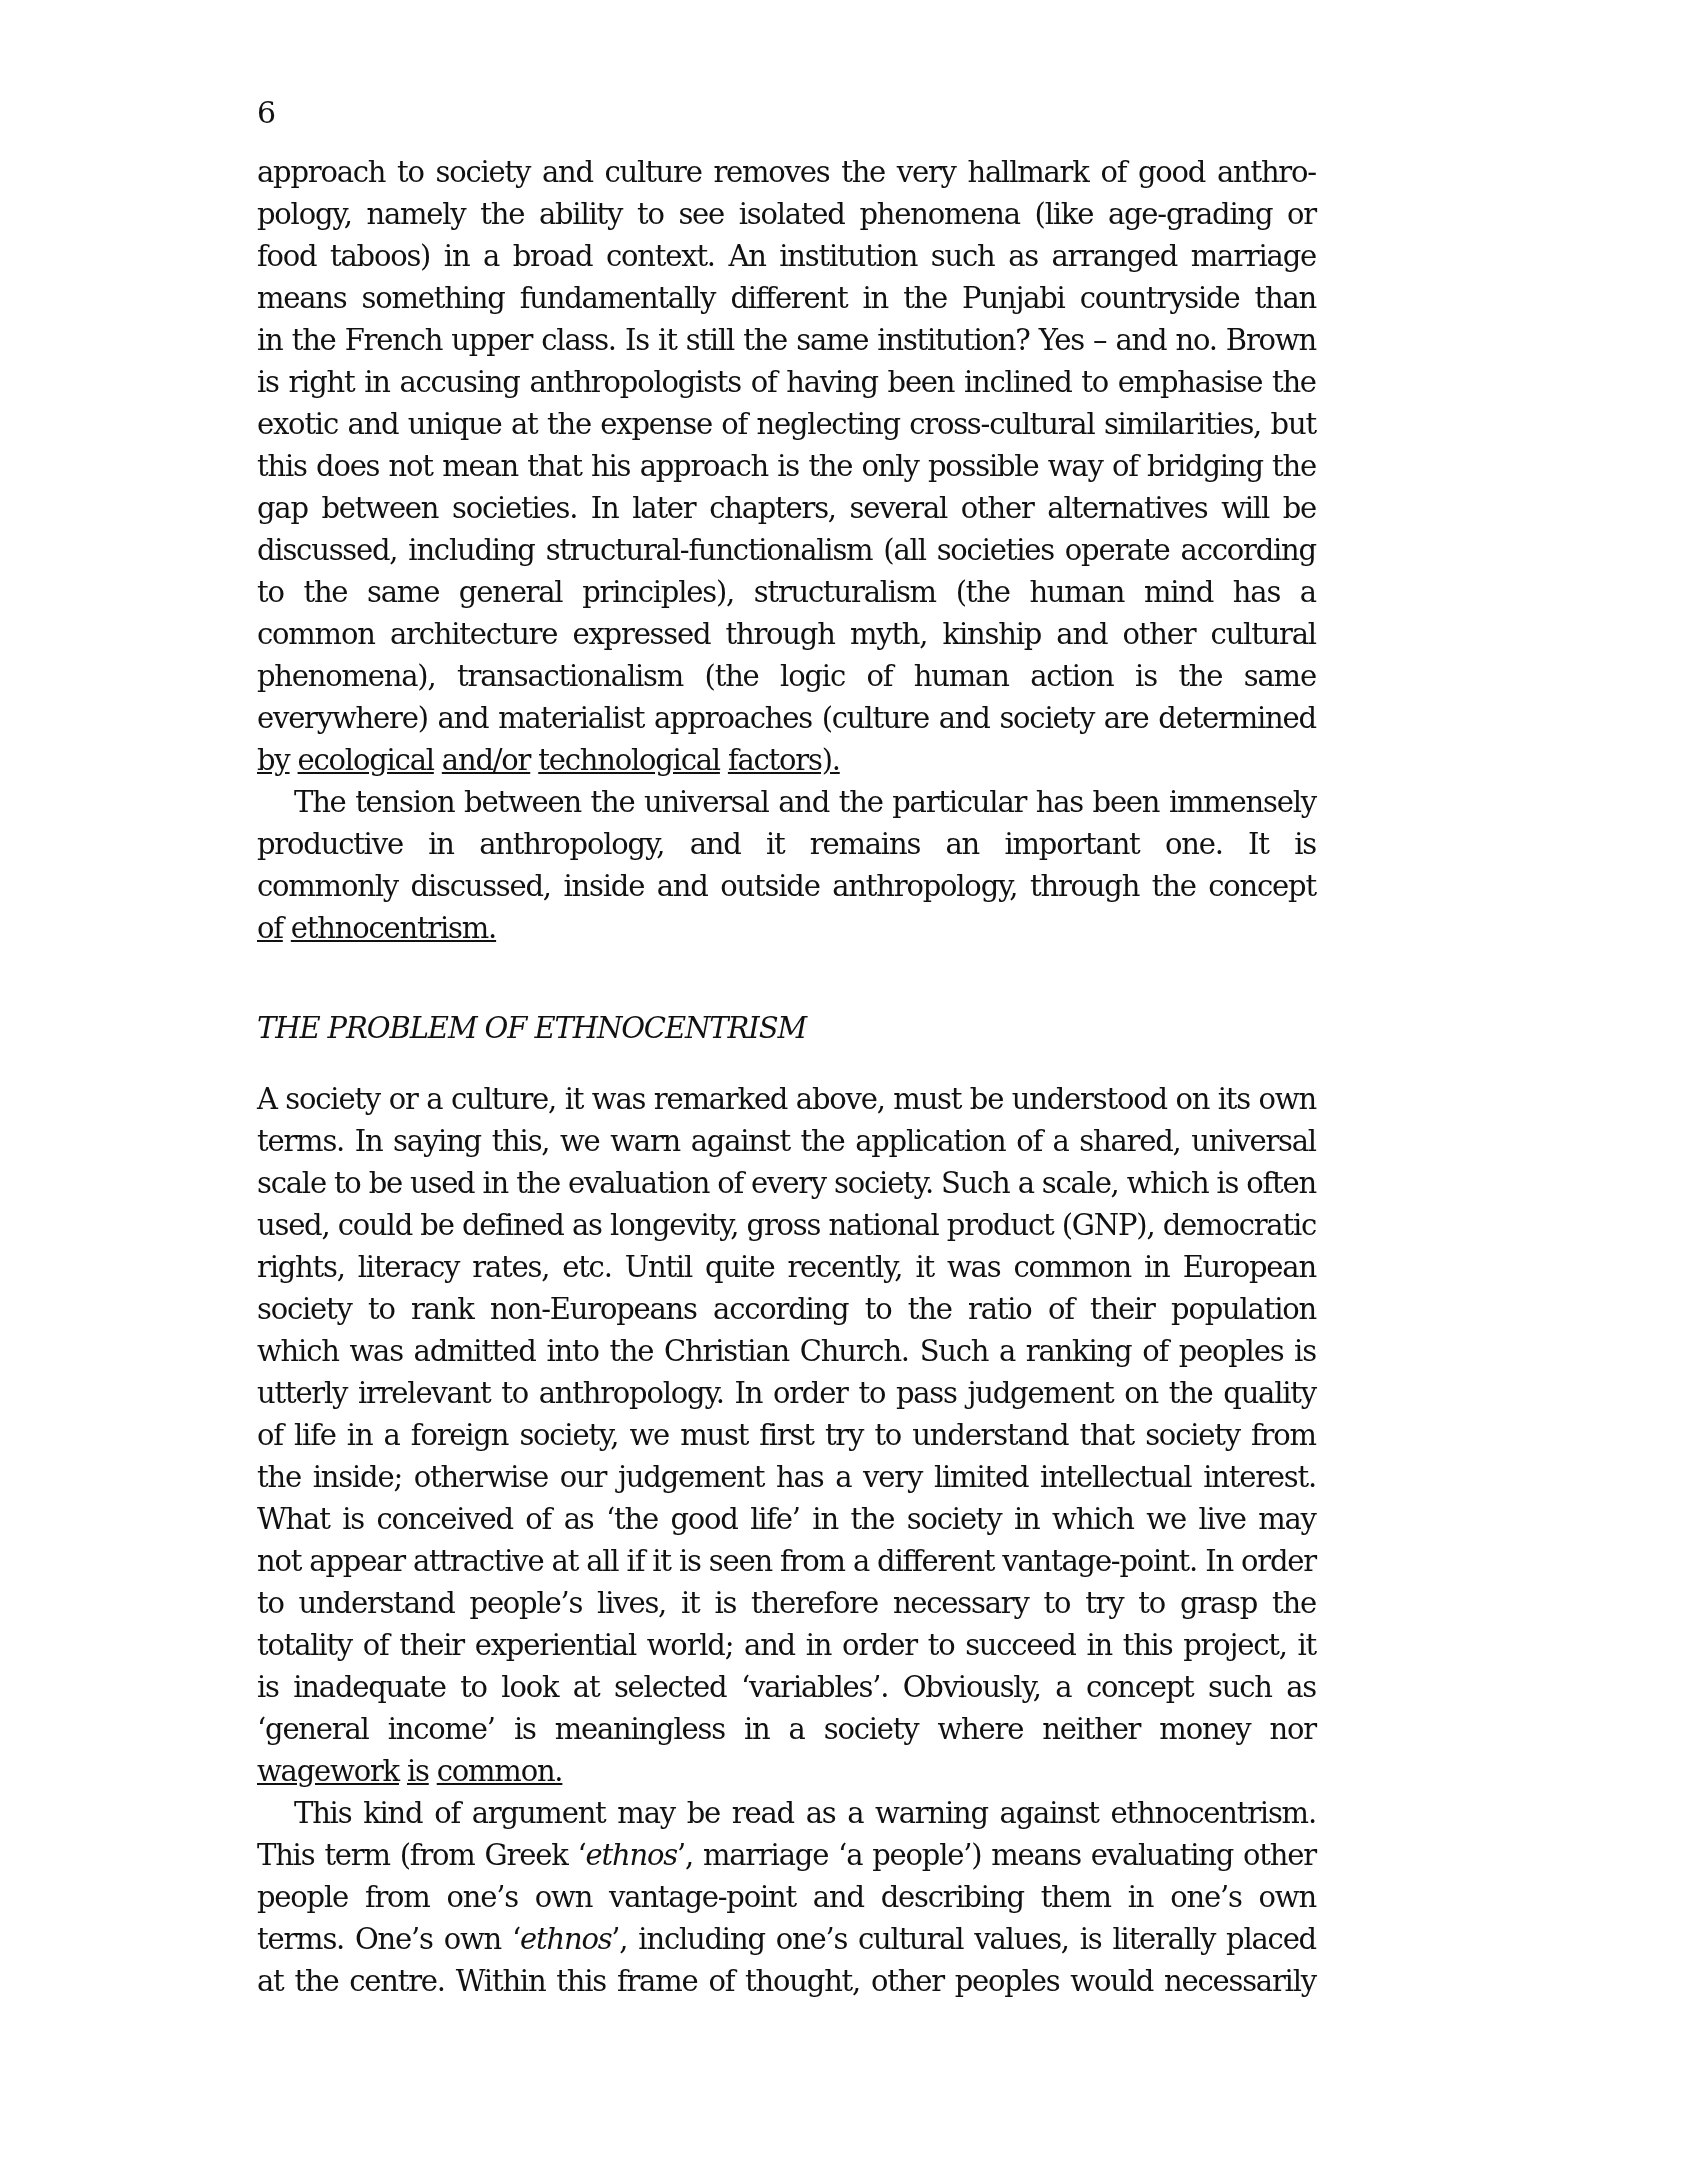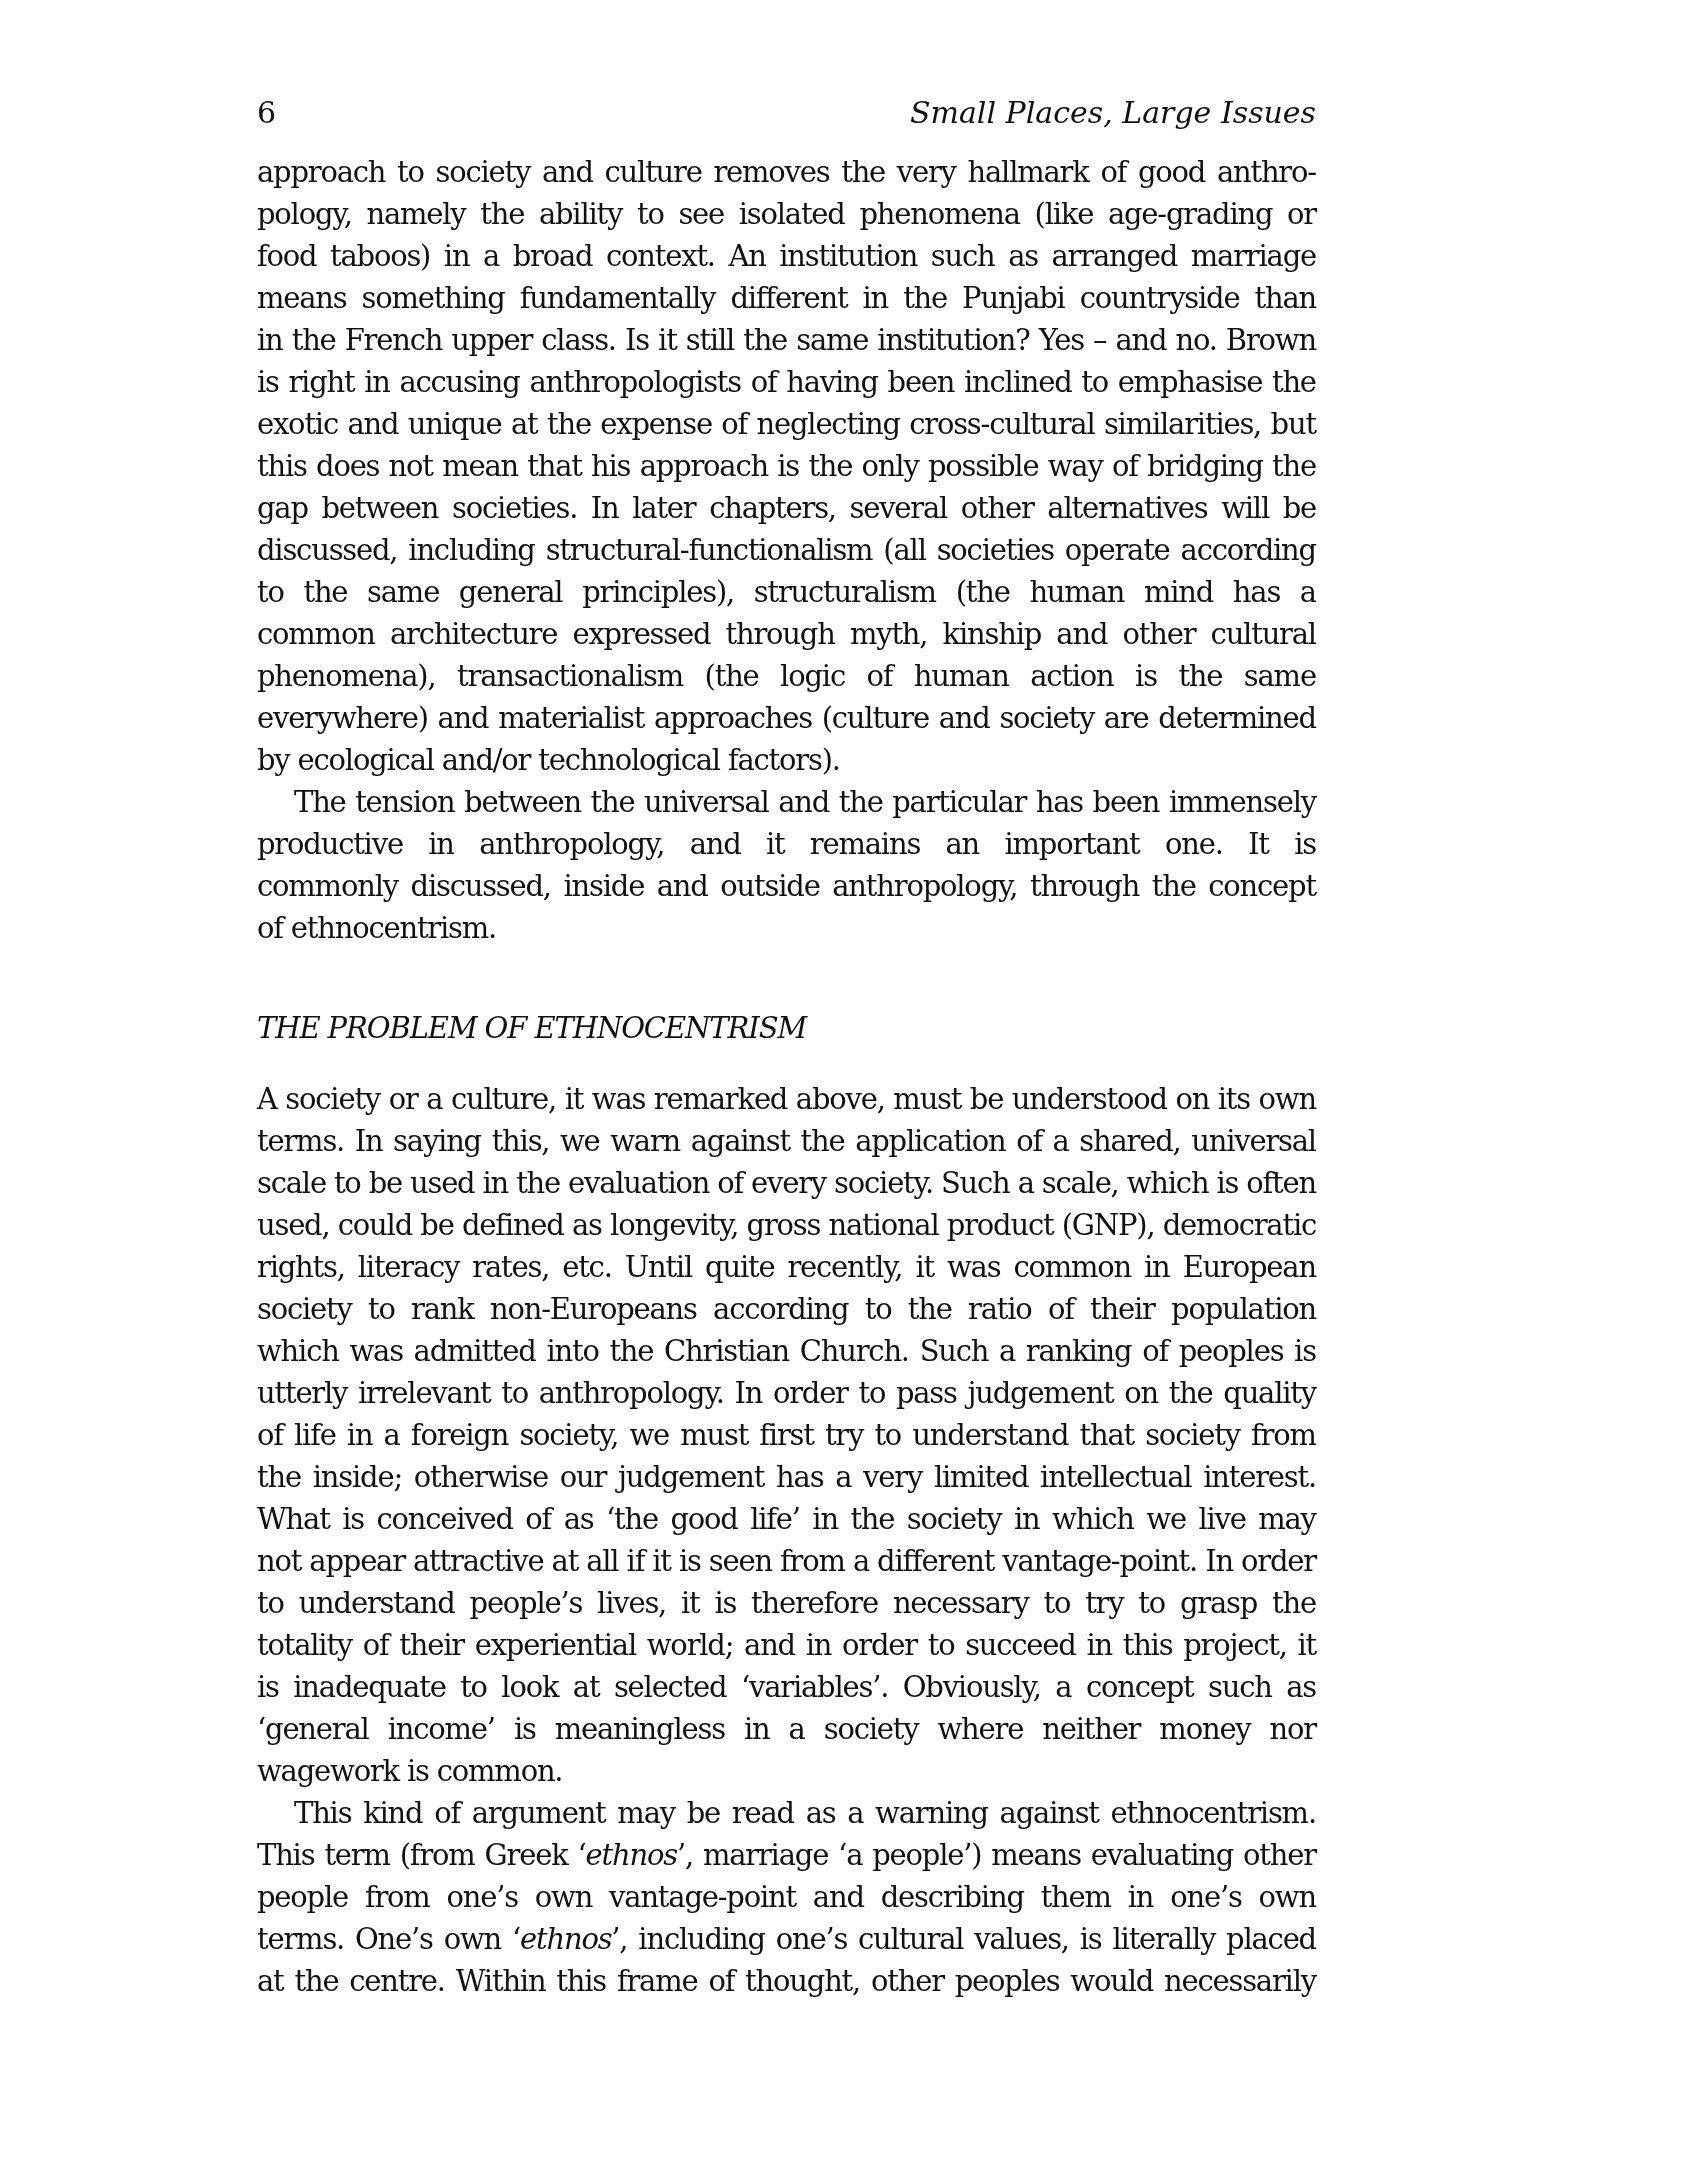--- a/index.html
+++ b/index.html
@@ -6,31 +6,30 @@
   body { width: 1687px; height: 2183px; position: relative; overflow: hidden; }
   .page { position: absolute; left: 0; top: 0; width: 1687px; height: 2183px; background: #fff; color: #111; font-family: "DejaVu Serif", "Liberation Serif", serif; }
   .running-head { position: absolute; left: 257px; top: 93px; width: 1059px; height: 40px; font-size: 30px; line-height: 40px; }
   .page-num { position: absolute; left: 0; top: 0; }
   .book-title { position: absolute; right: 0; top: 0; font-style: italic; }
   .body { position: absolute; left: 257px; width: 1059px; }
   .section-heading { position: absolute; left: 257px; top: 1007px; font-size: 29px; line-height: 42px; letter-spacing: -1.1px; font-style: italic; }
   
   .jline { display: flex; justify-content: space-between; height: 42px; line-height: 42px; font-size: 29px; letter-spacing: -1.2px; white-space: nowrap; }
   .jline.last { justify-content: flex-start; }
-  .jline.last span { margin-right: 8px; }
+  .jline.last span { margin-right: 8px; text-decoration: underline; }
   .jline.indent { padding-left: 37px; }
   i { font-style: italic; }
 </style>
 </head>
 <body>
 
 <div class="page">
   <div class="running-head">
     <span class="page-num">6</span>
-    <span class="book-title">Small Places, Large Issues</span>
   </div>
 
   <div class="body" id="block1" style="top:151px;">
       <div class="jline">
         <span>approach</span>
         <span>to</span>
         <span>society</span>
         <span>and</span>
         <span>culture</span>
         <span>removes</span>

